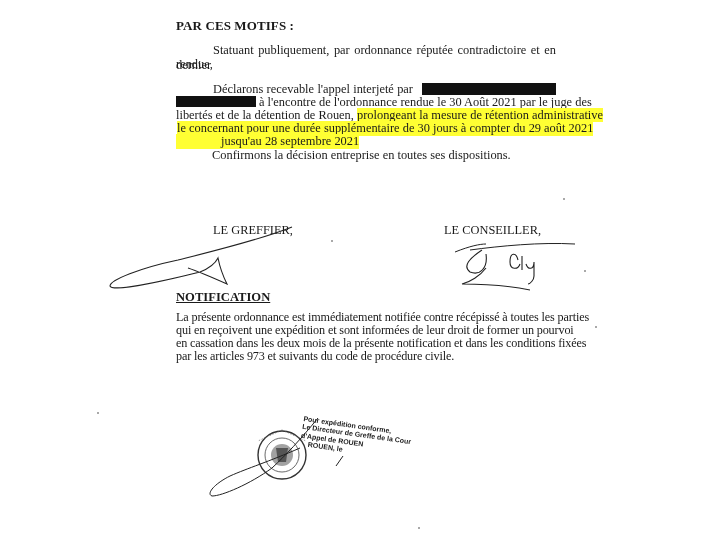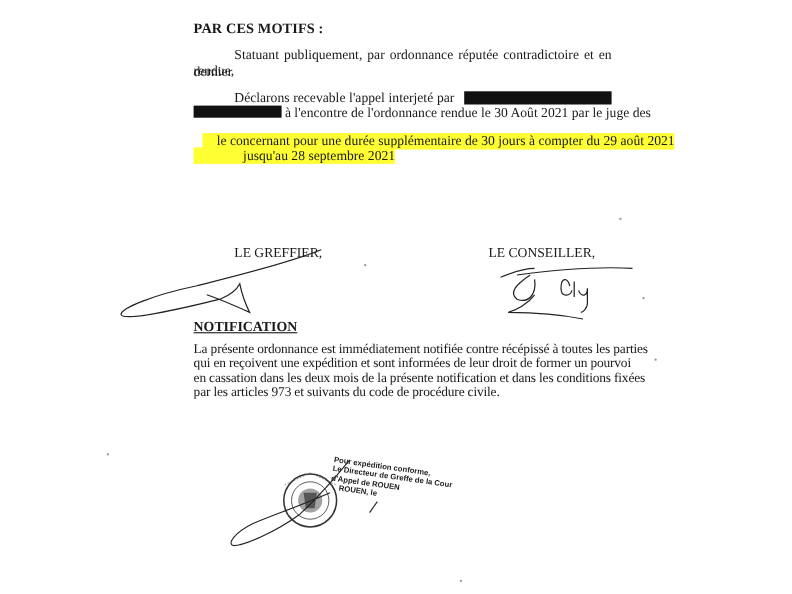--- a/index.html
+++ b/index.html
@@ -27,23 +27,25 @@
 
   <div class="abs heading-bold" style="left:176px; top:18px;">PAR CES MOTIFS :</div>
 
   <div class="abs para just" style="left:176px; top:43px; width:380px; text-indent:37px;">Statuant publiquement, par ordonnance réputée contradictoire et en dernier</div>
   <div class="abs para" style="left:176px; top:57px;">rendue,</div>
 
   <div class="abs para just" style="left:213px; top:82px; width:200px;">Déclarons recevable l'appel interjeté par</div>
   <div class="redact" style="left:422px; top:83px; width:134px; height:12px;"></div>
   <div class="redact" style="left:176px; top:96px; width:80px; height:11px;"></div>
   <div class="abs para" style="left:259px; top:95px; width:297px; white-space:nowrap;">à l'encontre de l'ordonnance rendue le 30 Août 2021 par le juge des</div>
-  <div class="abs para hl" style="left:184px; top:121px; white-space:nowrap;padding-left:13px;">le concernant pour une durée supplémentaire de 30 jours à compter du 29 août 2021</div>
+  <div class="abs para" style="left:176px; top:108px; white-space:nowrap;"><span>libertés et de la détention de Rouen, </span><span class="hl">prolongeant la mesure de rétention administrative</span></div>
+  <div class="abs para hl" style="left:177px; top:121px; white-space:nowrap;">le concernant pour une durée supplémentaire de 30 jours à compter du 29 août 2021</div>
   <div class="abs para hl" style="left:176px; top:134px; white-space:nowrap;padding-left:45px;">jusqu'au 28 septembre 2021</div>
 
+  <div class="abs para" style="left:212px; top:148px;">Confirmons la décision entreprise en toutes ses dispositions.</div>
 
   <div class="abs para" style="left:188px; top:223px;margin-left:25px;">LE GREFFIER,</div>
   <div class="abs para" style="left:444px; top:223px;">LE CONSEILLER,</div>
 
   <svg style="left:0;top:0;" width="720" height="540">
     <path d="M292,227 C260,240 210,252 178,260 C140,268 110,280 110,286 C112,292 160,282 200,272 C210,268 216,262 218,258 C220,268 224,278 227,284 C218,280 200,272 188,268" fill="none" stroke="#222" stroke-width="1.1"></path>
   </svg>
 
   <svg style="left:0;top:0;" width="720" height="540">
     <path d="M455,252 C470,246 480,244 486,244" fill="none" stroke="#222" stroke-width="1"></path>

